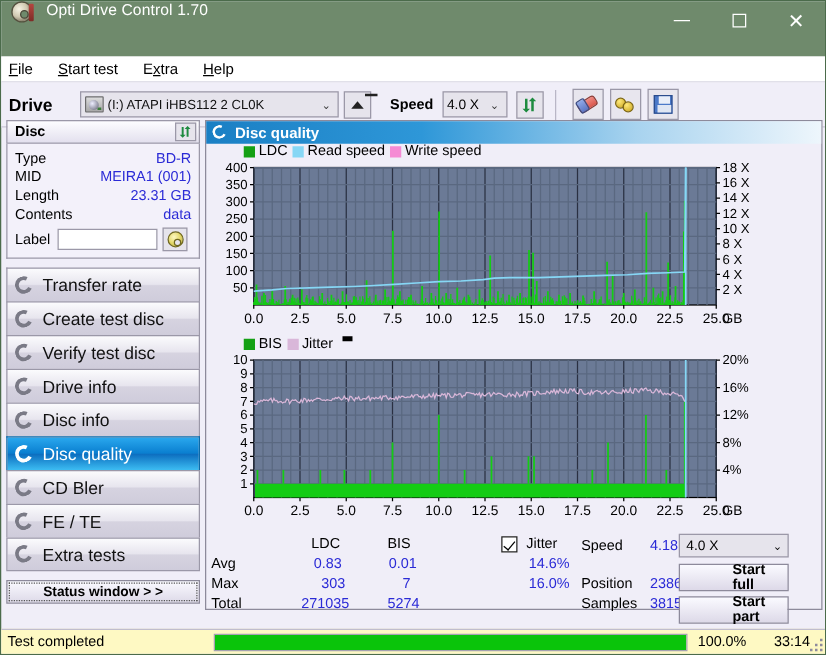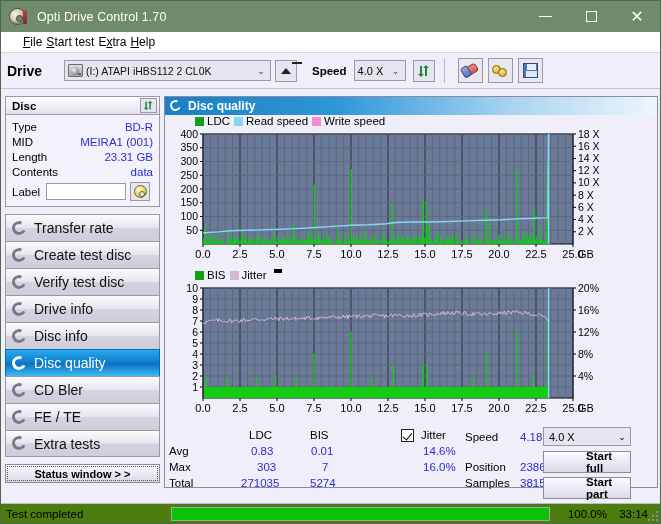--- a/index.html
+++ b/index.html
@@ -13,24 +13,23 @@
   }
   #app {
     position: relative;
     width: 661px; height: 524px;
     background: #f0eef8;
     border: 1px solid #4b6b4b;
   }
 
   
   #titlebar {
-    height: 31px;
+    height: 44px;
     background: #6f8a6c;
     display: flex;
-    align-items: center;
     padding-left: 8px;
     position: relative;
   }
   #app-icon {
     width: 17px; height: 17px;
     border-radius: 50%;
     background: radial-gradient(circle at 35% 35%, #f6f3e4 0%, #cfc8b0 45%, #8e8672 70%, #d8d2be 100%);
     border: 1px solid #55513f;
     position: relative;
     flex: 0 0 auto;
@@ -66,21 +65,22 @@
   .wbtn .glyph-min { width: 13px; height: 1px; background:#fff; display:block; }
   .wbtn .glyph-max { width: 11px; height: 11px; border:1px solid #fff; display:block; }
   .wbtn .glyph-x { font-size: 16px; line-height: 16px; font-family:"DejaVu Sans",sans-serif; }
 
   
   #menubar {
     height: 21px;
     background: #ffffff;
     display: flex;
     align-items: center;
-    padding-left: 20px;
+    padding-left: 4px;
+    gap: 16px;
     border-bottom: 1px solid #d8d6e2;
   }
   #menubar .mi {
     font-size: 12px; color: #000;
     padding: 1px 2px;
   }
   #menubar .mi u { text-decoration: underline; }
 
   
   #toolbar {
@@ -308,30 +308,30 @@
     border:1px solid #8d8a9b;
     display:flex;align-items:center;justify-content:center;
     font-weight:bold;font-size:11.5px;padding-left:42px;
   }
   #start-full { top:24px; }
   #start-part { top:50px; }
 
   
   #statusbar {
     position:absolute; left:0; bottom:0; width:659px; height:20px;
-    background:#4d7c0f; border-top:1px solid #bfbccd;
+    background:#fef9c3; border-top:1px solid #bfbccd;
     display:flex; align-items:center;
   }
   #status-text { width: 172px; padding-left:5px; font-size:11.5px; }
   #progress-outer {
     width: 385px; height: 14px; background:#ffffff; border:1px solid #a5a2b2;
     position:relative; overflow:hidden;
   }
   #progress-fill { height:100%; background:#0ac40a; }
-  #progress-pct { width:70px; text-align:left; padding-left:18px; font-size:11.5px; }
+  #progress-pct { width:70px; text-align:left; padding-left:8px; font-size:11.5px; }
   #elapsed { margin-left:auto; padding-right:12px; font-size:11.5px; }
   #grip { position:absolute;right:2px;bottom:2px;width:10px;height:10px; }
   #grip i{position:absolute;width:2px;height:2px;background:#8e8b9c;}
 </style>
 </head>
 <body>
 
 <div id="app">
 
   <div id="titlebar">

